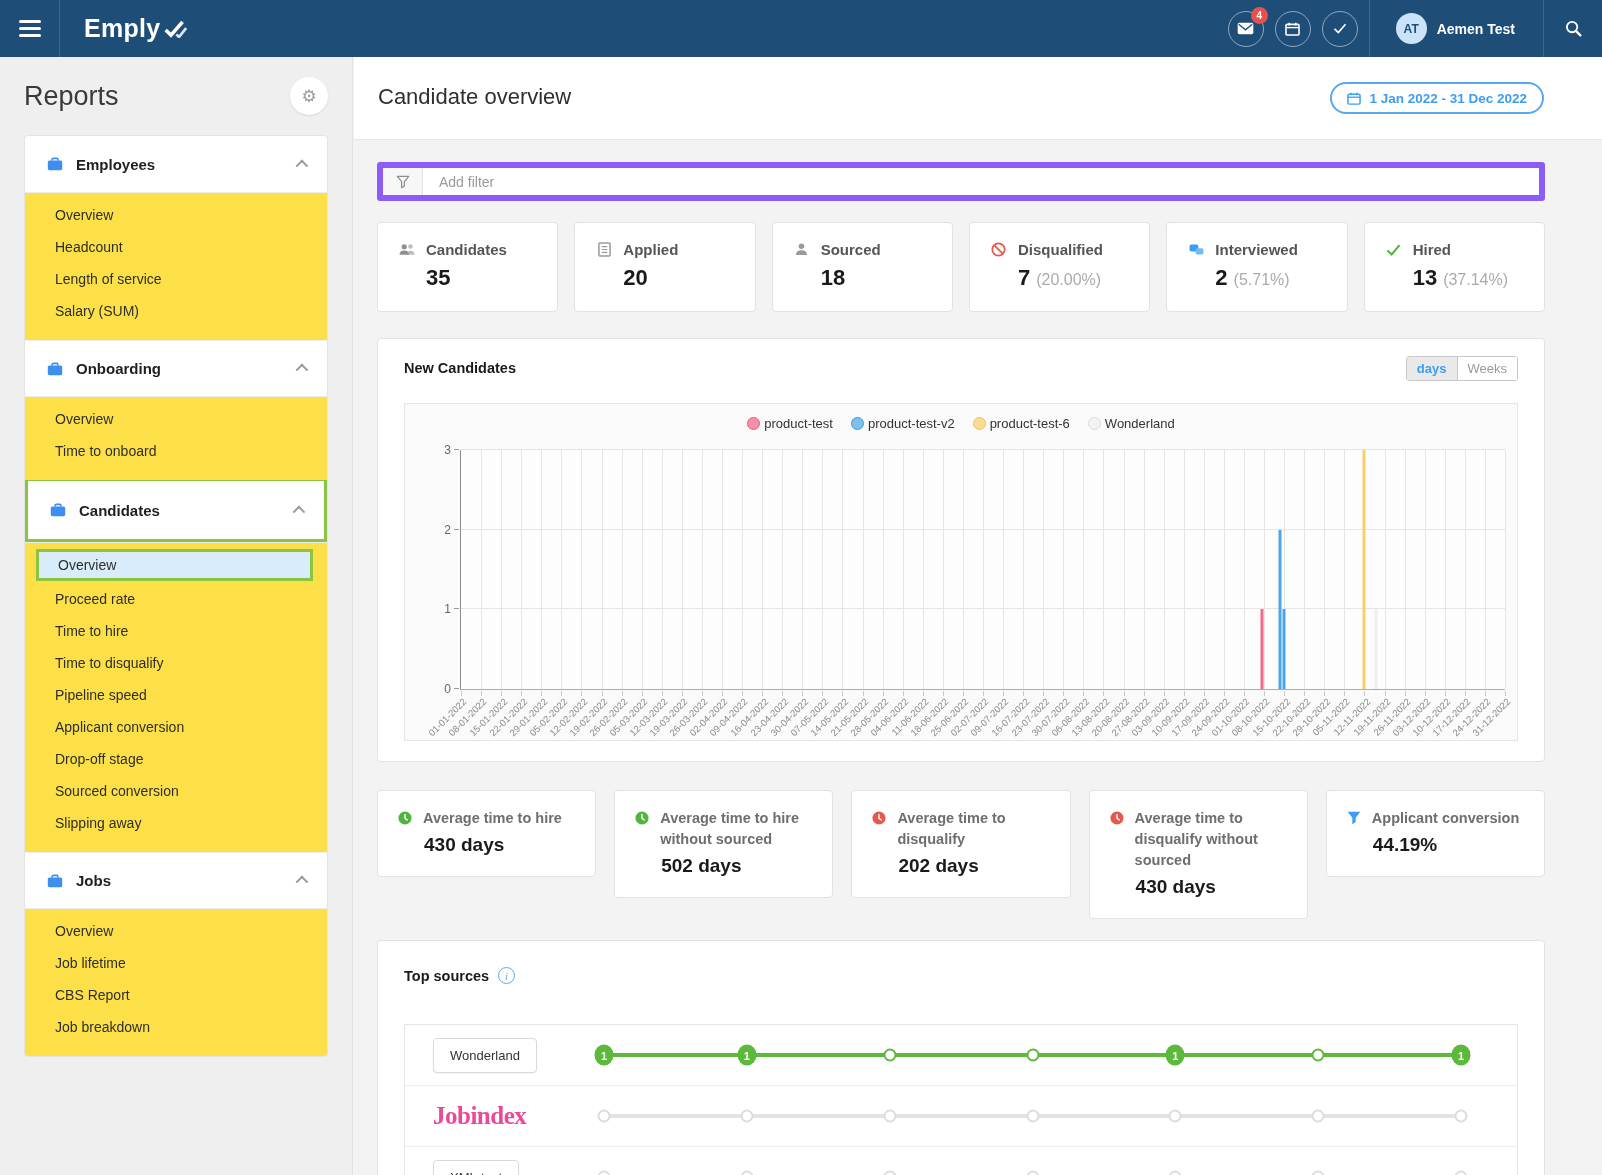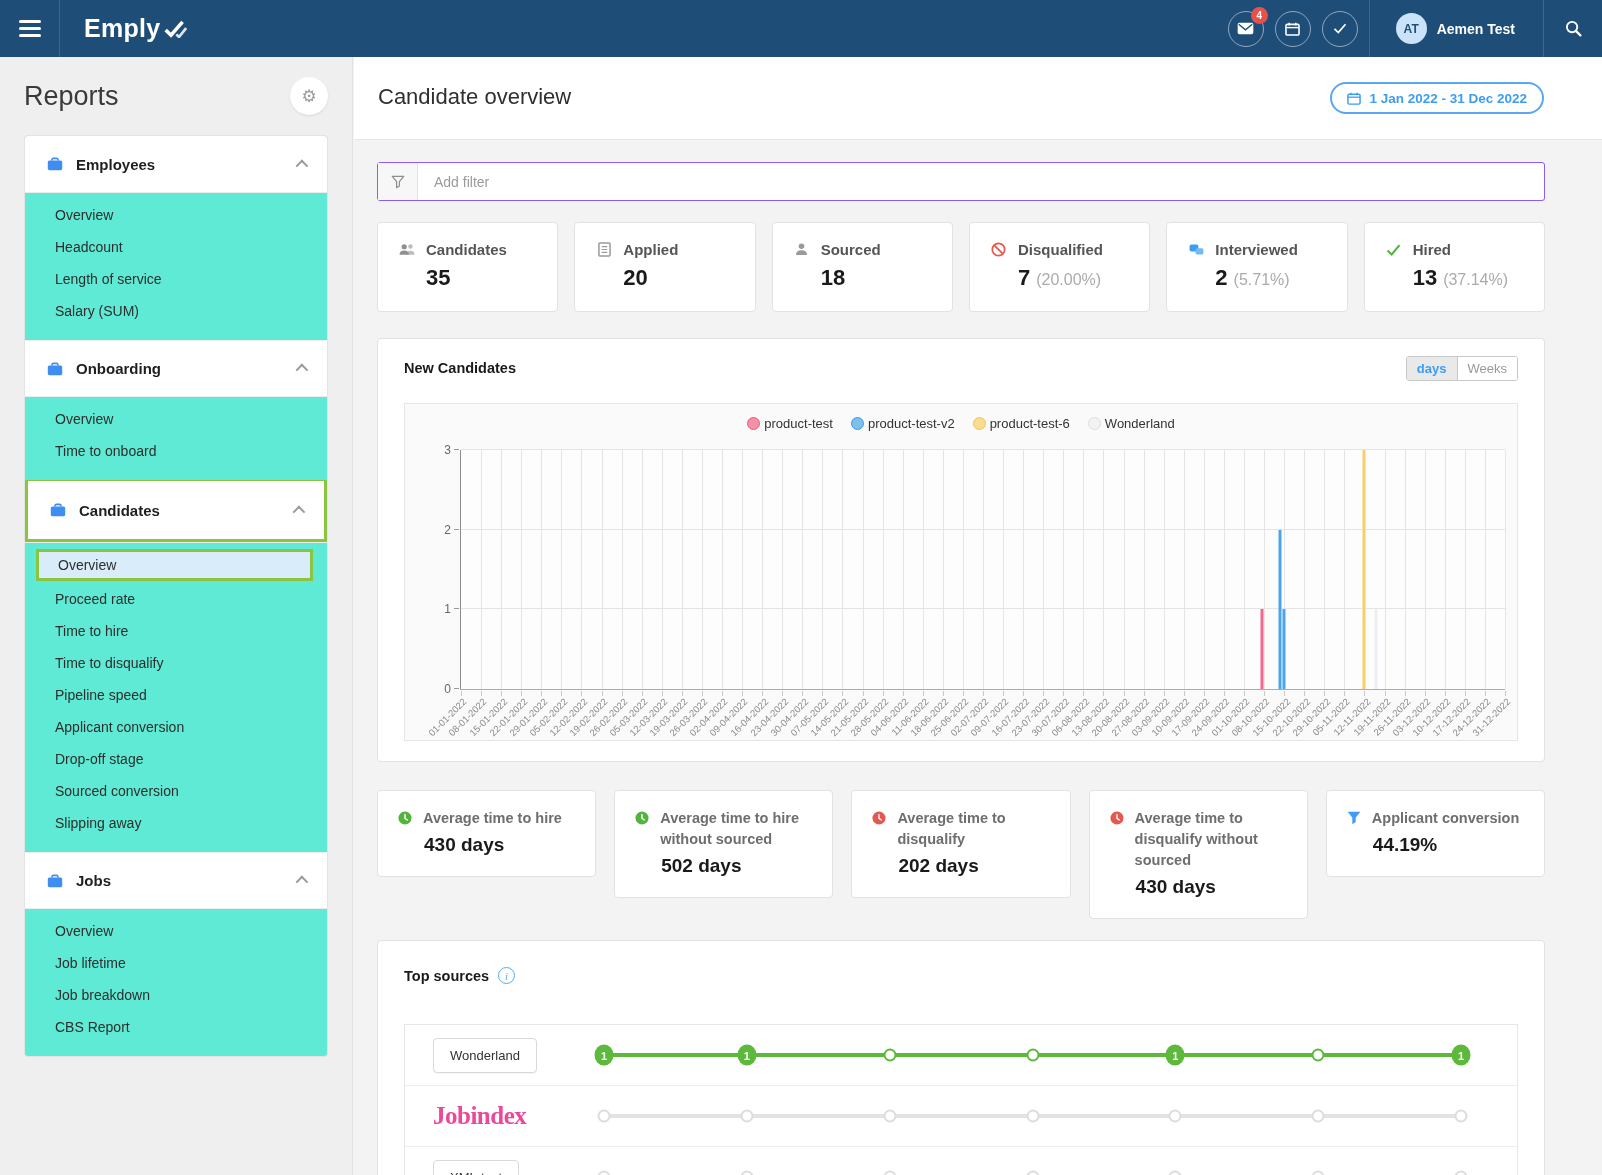--- a/index.html
+++ b/index.html
@@ -27,21 +27,21 @@
   .user-name { color:#fff; font-weight:bold; font-size:14px; margin-right:28px; cursor:pointer; }
   .nav-search { width:58px; height:100%; display:flex; align-items:center; justify-content:center; cursor:pointer; }
 
   
   .sidebar { position:absolute; left:0; top:57px; width:353px; bottom:0; background:#EFEFEF;
     border-right:1px solid #E2E2E2; z-index:10; }
   .side-head { display:flex; justify-content:space-between; align-items:center; padding:20px 24px 20px; }
   .side-title { font-size:27px; color:#3A3A3A; font-weight:normal; }
   .gear-btn { width:38px; height:38px; border-radius:50%; background:#fff; display:flex; align-items:center;
     justify-content:center; color:#9B9B9B; font-size:17px; box-shadow:0 1px 2px rgba(0,0,0,0.10); cursor:pointer; }
-  .side-card { margin:0 24px; background:#5eead4; border:1px solid #E4E4E4; border-radius:4px; overflow:hidden; }
+  .side-card { margin:0 24px; background:#fde047; border:1px solid #E4E4E4; border-radius:4px; overflow:hidden; }
   .section:not(:first-child) .sec-head { border-top:1px solid #ECECEC; }
   .sec-head { height:56px; display:flex; align-items:center; padding:0 22px; gap:13px; background:#fff; cursor:pointer; }
   .sec-head.ann { border:3px solid #8AC440; height:62px; }
   .sec-ic { display:flex; flex:none; }
   .sec-label { font-size:15px; font-weight:bold; color:#1F1F1F; flex:1; }
   .chev-up { width:9px; height:9px; border-style:solid; border-color:#9a9a9a; border-width:2px 2px 0 0;
     transform:rotate(-45deg) translateY(2px); }
   .sec-list { border-top:1px solid #ECECEC; padding:6px 0 13px; }
   .sec-item { padding:8px 22px 8px 30px; font-size:14px; color:#2E2E2E; cursor:pointer; }
   .sec-item.active { background:#D9ECF9; border:3px solid #8AC440; margin:0 14px 2px 11px;
@@ -50,21 +50,21 @@
   
   .main-head { position:absolute; left:354px; right:0; top:57px; height:83px; background:#fff;
     border-bottom:1px solid #E7E7E7; }
   .page-title { position:absolute; left:24px; top:27px; font-size:22px; color:#2F2F2F; }
   .date-pill { position:absolute; right:58px; top:25px; height:32px; border:2px solid #5AA7F0;
     border-radius:17px; color:#3D9DF3; font-size:13.5px; font-weight:bold; display:flex; align-items:center;
     gap:8px; padding:0 15px; background:#fff; cursor:pointer; }
 
   
   .filter-bar { position:absolute; left:377px; top:162px; width:1168px; height:39px; background:#fff;
-    border:1px solid #8b5cf6; border-radius:3px; display:flex; align-items:center; cursor:text; }
+    border:6px solid #8b5cf6; border-radius:3px; display:flex; align-items:center; cursor:text; }
   .filter-icon-seg { width:40px; height:100%; background:#F7F7F7; border-right:1px solid #E2E2E2;
     display:flex; align-items:center; justify-content:center; }
   .filter-ph { margin-left:16px; color:#9A9A9A; font-size:14px; }
 
   .stats-row { position:absolute; left:377px; top:222px; width:1168px; display:flex; gap:16px; }
   .stat-card { flex:1; height:90px; background:#fff; border:1px solid #E2E2E2; border-radius:4px; padding:18px 20px; }
   .stat-top { display:flex; align-items:center; gap:10px; color:#555; font-weight:bold; font-size:15px; }
   .stat-top .ic { display:flex; flex:none; width:18px; justify-content:center; }
   .stat-val-row { margin:7px 0 0 28px; display:flex; align-items:baseline; gap:6px; }
   .stat-val { font-size:22px; font-weight:bold; color:#1A1A1A; }
@@ -255,22 +255,22 @@
               <path d="M5 3.5 V2.8 q0-1.4 1.4-1.4 h3.2 q1.4 0 1.4 1.4 v0.7" fill="none" stroke="#3D8EF0" stroke-width="1.6"></path>
               <rect x="0.8" y="3.5" width="14.4" height="9.7" rx="1.6" fill="#3D8EF0"></rect>
             </svg>
           </span>
           <span class="sec-label">Jobs</span>
           <span class="chev-up"></span>
         </div>
         <div class="sec-list">
           <div class="sec-item">Overview</div>
           <div class="sec-item">Job lifetime</div>
+          <div class="sec-item">CBS Report</div>
           <div class="sec-item">Job breakdown</div>
-          <div class="sec-item">CBS Report</div>
         </div>
       </div>
     </div>
 </aside>
 
 <div class="main-head">
   <div class="page-title">Candidate overview</div>
   <div class="date-pill">
     <span style="display:flex">
       <svg viewBox="0 0 16 15" width="14" height="13">

